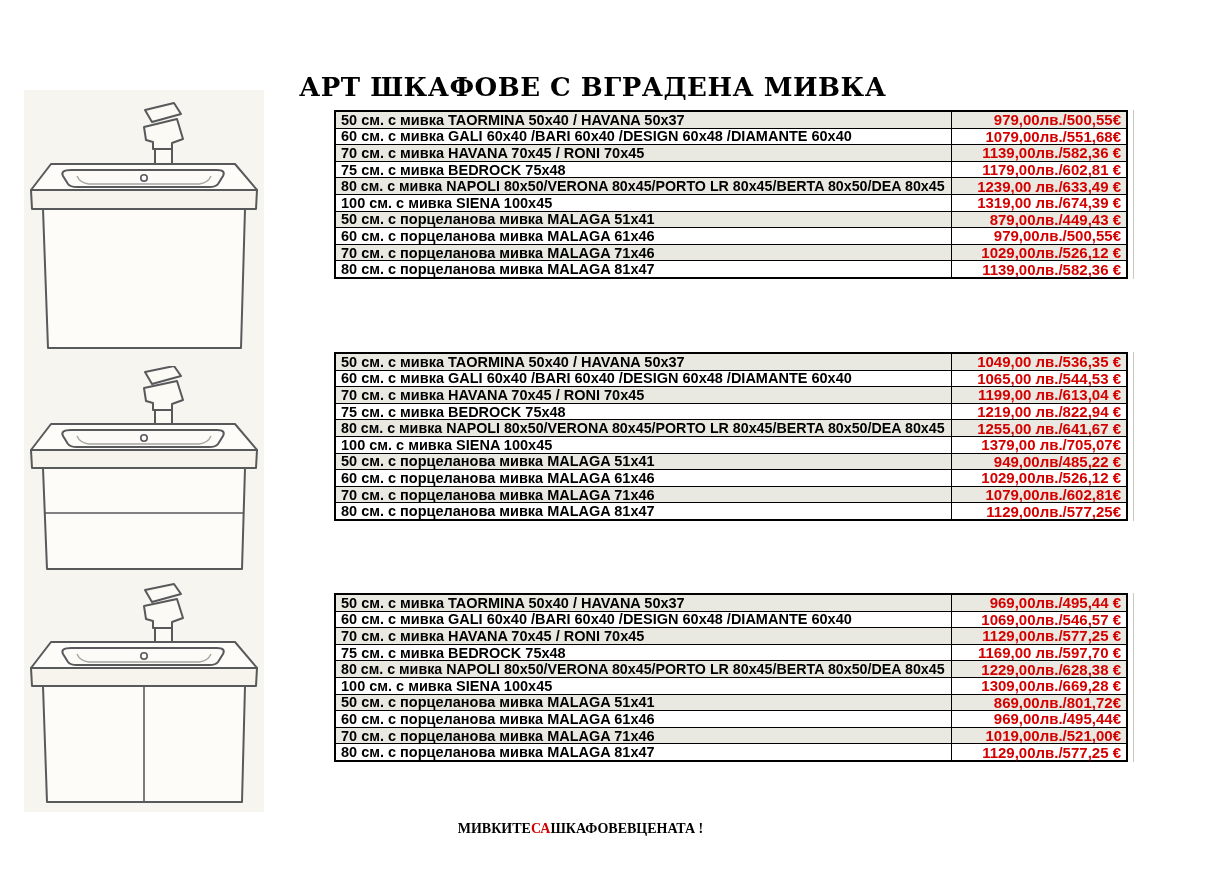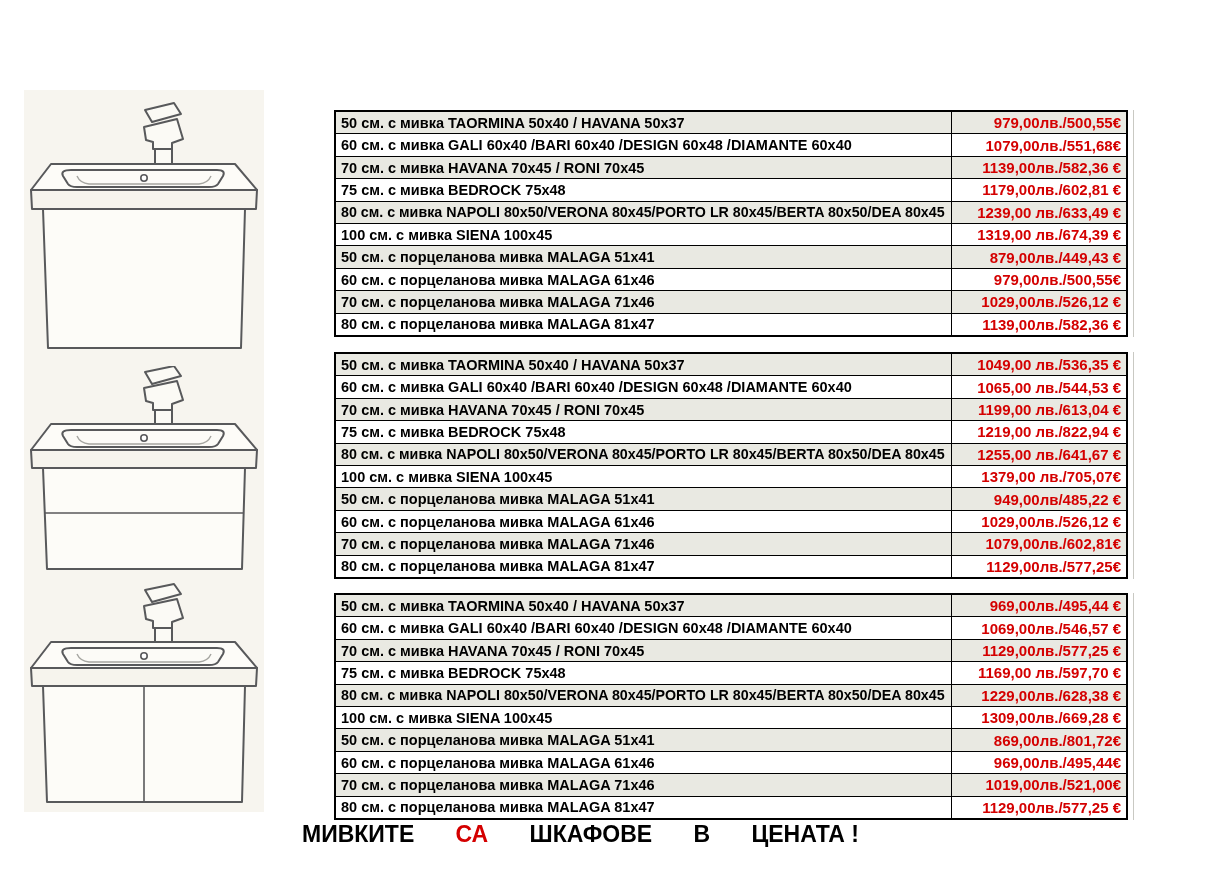--- a/index.html
+++ b/index.html
@@ -10,39 +10,39 @@
   .panel{position:absolute;left:24px;top:90px;width:240px;height:722px;
          background:var(--panel_bg,#f7f5ef);}
   .vanity{position:absolute;left:1px;width:238px;}
 
   
   .title{position:absolute;left:299px;top:72px;
          font-family:"DejaVu Serif",serif;font-weight:bold;font-size:26px;
          letter-spacing:.5px;color:#000;white-space:nowrap;}
 
   
-  .pricetable{position:absolute;left:334px;width:794px;height:227px;
+  .pricetable{position:absolute;left:334px;width:794px;height:169px;
               border:2px solid var(--border_black,#000);
               display:flex;flex-direction:column;background:#fff;box-sizing:border-box;}
   .pricetable::after{content:"";position:absolute;top:-2px;bottom:-2px;right:-8px;
                      border-right:1px solid #c9c9c3;}
   .row{flex:1;display:flex;border-top:1px solid var(--border_black,#000);min-height:0;}
   .row:first-child{border-top:none;}
   .row.stripe{background:var(--stripe_bg,#e9e9e2);}
   .cell{display:flex;align-items:center;box-sizing:border-box;}
   .desc{width:616px;padding-left:5px;border-right:1.5px solid var(--border_black,#000);
         font-size:14.5px;font-weight:bold;color:#000;white-space:nowrap;overflow:hidden;}
   .price{flex:1;justify-content:flex-end;padding-right:5px;
          font-size:15px;font-weight:bold;white-space:nowrap;
          color:var(--price_red,#d40000);}
 
   
   .footer{position:absolute;left:302px;top:821px;width:557px;
-          display:flex;justify-content:space-between;
-          font-family:Liberation Sans, sans-serif;font-weight:bold;font-size:23px;color:#000;}
+          display:flex;justify-content:center;
+          font-family:Liberation Serif, serif;font-weight:bold;font-size:14px;color:#000;}
   .footer .hl{color:var(--price_red,#d40000);}
 </style>
 </head>
 <body>
 
 <div class="page">
 
   <div class="panel">
 
     <svg class="vanity" style="top:6px;height:258px" viewBox="0 0 238 258">
@@ -89,20 +89,21 @@
         <polygon points="6,86 232,86 231,104 7,104" fill="#f6f4ed"></polygon>
         <path d="M46,66 L192,66 Q201,66 198,72 L193,80 Q191,83 184,83 L52,83 Q45,83 43,80 L38,72 Q35,66 46,66 Z" fill="#fcfbf7"></path>
         <path d="M52,72 Q55,79 64,80 L174,80 Q183,79 186,72" stroke="#a5a5a0" stroke-width="1.4" fill="none"></path>
         <circle cx="119" cy="74" r="3.2" fill="#ffffff" stroke-width="1.6"></circle>
         <polygon points="18,104 220,104 217,220 22,220" fill="#fdfcf8"></polygon>
         <line x1="119" y1="105" x2="119" y2="219" stroke-width="1.6"></line>
       </g>
     </svg>
   </div>
 
+  <div class="title">АРТ ШКАФОВЕ С ВГРАДЕНА МИВКА</div>
 
   <div class="pricetable" style="top:110px">
   <div class="row stripe">
     <div class="cell desc">50 см. с мивка TAORMINA 50x40 / HAVANA 50x37</div>
     <div class="cell price">979,00лв./500,55€</div>
   </div>
 
   <div class="row">
     <div class="cell desc">60 см. с мивка GALI 60x40 /BARI 60x40 /DESIGN 60x48 /DIAMANTE 60x40</div>
     <div class="cell price">1079,00лв./551,68€</div>

